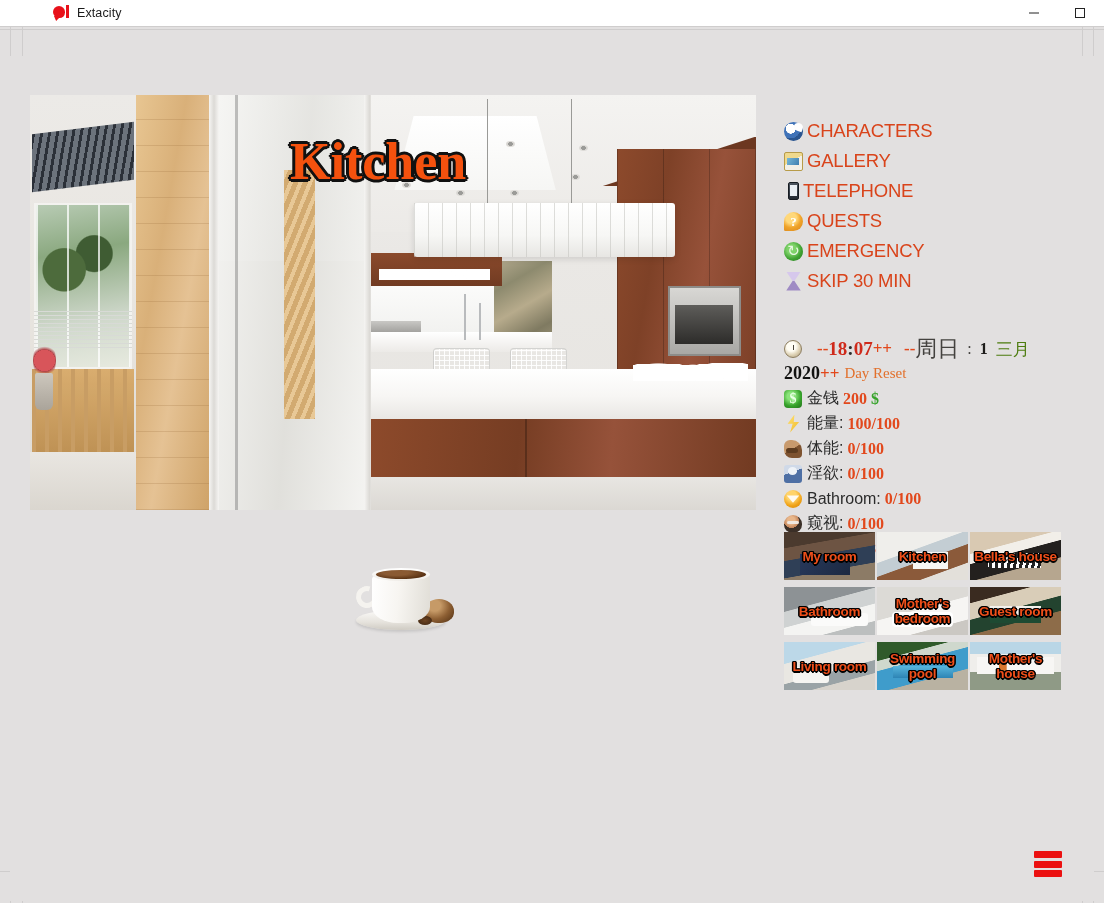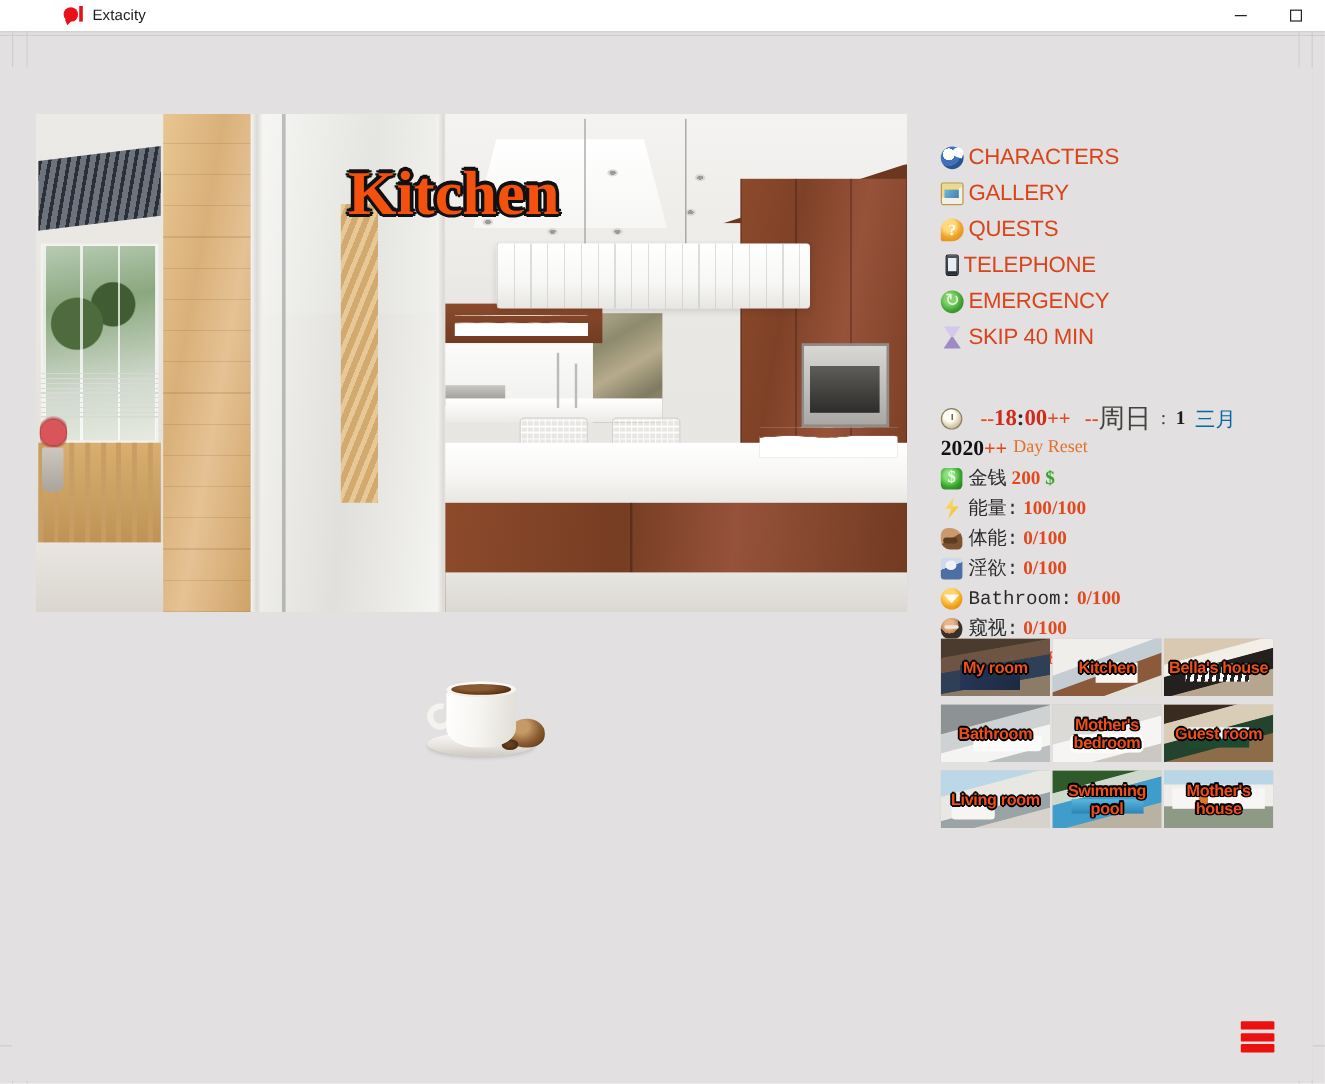--- a/index.html
+++ b/index.html
@@ -399,21 +399,21 @@
   
   .status-block { position: absolute; left: 8px; top: 248px; width: 304px; }
   .stat-row {
     display: flex; align-items: center;
     min-height: 25px;
     font-size: 15px;
     color: #333;
     flex-wrap: wrap;
   }
   .stat-icon { width: 18px; height: 18px; margin-right: 5px; flex: none; position: relative; }
-  .stat-label { font-family: Liberation Mono, monospace; font-size: 16px; color: #2b2b2b; }
+  .stat-label { font-family: Liberation Sans, sans-serif; font-size: 16px; color: #2b2b2b; }
   .stat-val { font-family: "Liberation Serif", serif; font-size: 16px; font-weight: 700; color: #e2481c; margin-left: 4px; }
 
   .ic-clock { border-radius:50%; background: radial-gradient(circle at 40% 35%, #fffdf4 0 32%, #ddd1b4 60%, #a89878 100%); border:1px solid #8e7f61; }
   .ic-clock:after { content:""; position:absolute; left:48%; top:22%; width:1.5px; height:32%; background:#4a4338; }
   .ic-money { background: radial-gradient(circle at 40% 35%, #8ae37a 0 25%, #37a32b 60%, #22701b 100%); border-radius:4px; }
   .ic-money:after { content:"$"; position:absolute; inset:0; color:#e9ffe4; font-size:14px; font-weight:700; text-align:center; line-height:18px; font-family:"Liberation Serif",serif; }
   .ic-energy { background: linear-gradient(135deg,#ffe680,#f0b51c); clip-path: polygon(58% 0, 20% 52%, 48% 52%, 34% 100%, 84% 42%, 54% 42%); }
   .ic-fit { background: linear-gradient(150deg,#c89a6d 0 48%, #7e5330 49%); border-radius: 6px 10px 4px 8px; }
   .ic-fit:after { content:""; position:absolute; left:10%; top:45%; width:70%; height:30%; background:#5d3c20; border-radius:4px; }
   .ic-lust { background: linear-gradient(160deg,#cfd9e8 0 40%, #4e6fa4 41%); border-radius:3px; }
@@ -426,21 +426,21 @@
   .ic-event:after { content:""; position:absolute; left:22%; top:26%; width:56%; height:48%; background:#f4f8fc; border-radius:2px; }
 
   .time-row { display: flex; align-items: center; flex-wrap: wrap; }
   .tm-dash { font-family:"Liberation Serif",serif; font-size:17px; font-weight:700; color:#e2481c; }
   .tm-hh { font-family:"Liberation Serif",serif; font-size:19px; font-weight:700; color:#cf2a1b; }
   .tm-colon { font-family:"Liberation Serif",serif; font-size:19px; font-weight:700; color:#2b2b2b; }
   .tm-mm { font-family:"Liberation Serif",serif; font-size:19px; font-weight:700; color:#cf2a1b; }
   .tm-day { font-family:"Liberation Serif",serif; font-size:22px; color:#44423f; }
   .tm-sep { font-family:"Liberation Serif",serif; font-size:16px; color:#44423f; }
   .tm-dnum { font-family:"Liberation Serif",serif; font-size:16px; font-weight:700; color:#1d1c1a; }
-  .tm-month { font-family:Liberation Mono, monospace; font-size:17px; color:#0369a1; }
+  .tm-month { font-family:Liberation Mono, monospace; font-size:17px; color:#4d7c0f; }
   .tm-year { font-family:"Liberation Serif",serif; font-size:18px; font-weight:700; color:#121211; }
   .tm-reset { font-family:"Liberation Serif",serif; font-size:15px; color:#e2702c; margin-left:5px; cursor:pointer; }
 
   
   .roomgrid {
     position: absolute; left: 8px; top: 446px;
     width: 290px;
     display: grid;
     grid-template-columns: repeat(3, 91px);
     grid-template-rows: repeat(3, 48px);
@@ -608,46 +608,46 @@
       <div class="menu-list">
         <div class="menu-item">
           <span class="menu-icon ic-chars"></span>
           <span class="menu-label">CHARACTERS</span>
         </div>
         <div class="menu-item">
           <span class="menu-icon ic-gallery"></span>
           <span class="menu-label">GALLERY</span>
         </div>
         <div class="menu-item">
+          <span class="menu-icon ic-phone"></span>
+          <span class="menu-label">TELEPHONE</span>
+        </div>
+        <div class="menu-item">
           <span class="menu-icon ic-quest"></span>
           <span class="menu-label">QUESTS</span>
-        </div>
-        <div class="menu-item">
-          <span class="menu-icon ic-phone"></span>
-          <span class="menu-label">TELEPHONE</span>
         </div>
         <div class="menu-item">
           <span class="menu-icon ic-emer"></span>
           <span class="menu-label">EMERGENCY</span>
         </div>
         <div class="menu-item">
           <span class="menu-icon ic-skip"></span>
-          <span class="menu-label">SKIP 40 MIN</span>
+          <span class="menu-label">SKIP 30 MIN</span>
         </div>
       </div>
 
       <div class="status-block">
 
         <div class="stat-row time-row">
           <span class="stat-icon ic-clock"></span>
           <span style="width:10px"></span>
           <span class="tm-dash">--</span>
           <span class="tm-hh">18</span>
           <span class="tm-colon">:</span>
-          <span class="tm-mm">00</span>
+          <span class="tm-mm">07</span>
           <span class="tm-dash">++</span>
           <span style="width:12px"></span>
           <span class="tm-dash">--</span>
           <span class="tm-day">周日</span>
           <span style="width:8px"></span>
           <span class="tm-sep">:</span>
           <span style="width:8px"></span>
           <span class="tm-dnum">1</span>
           <span style="width:8px"></span>
           <span class="tm-month">三月</span>

